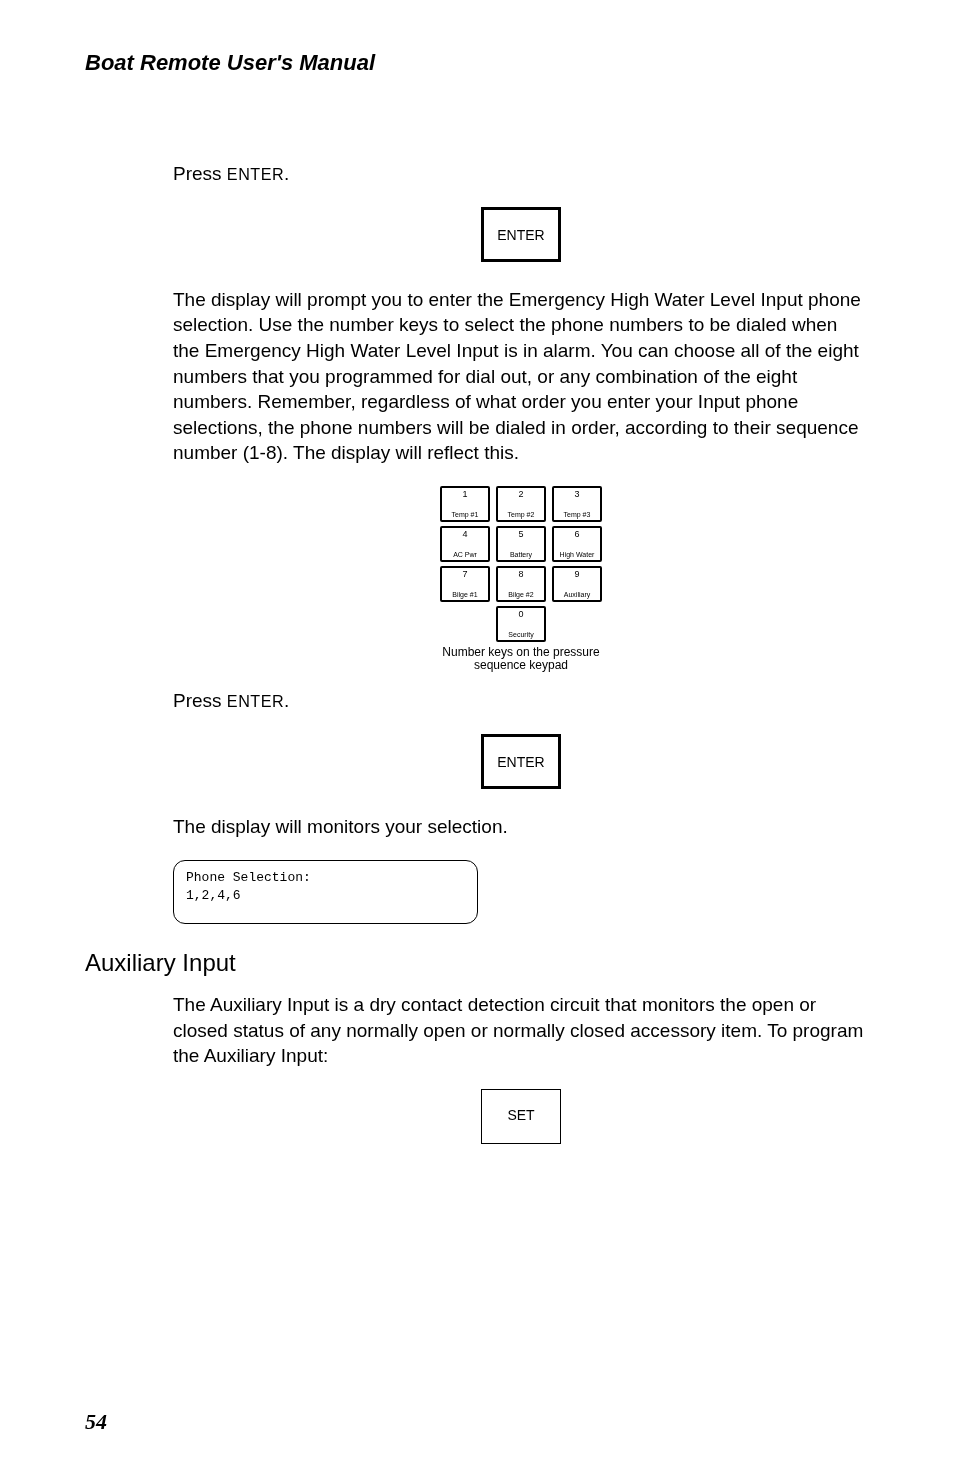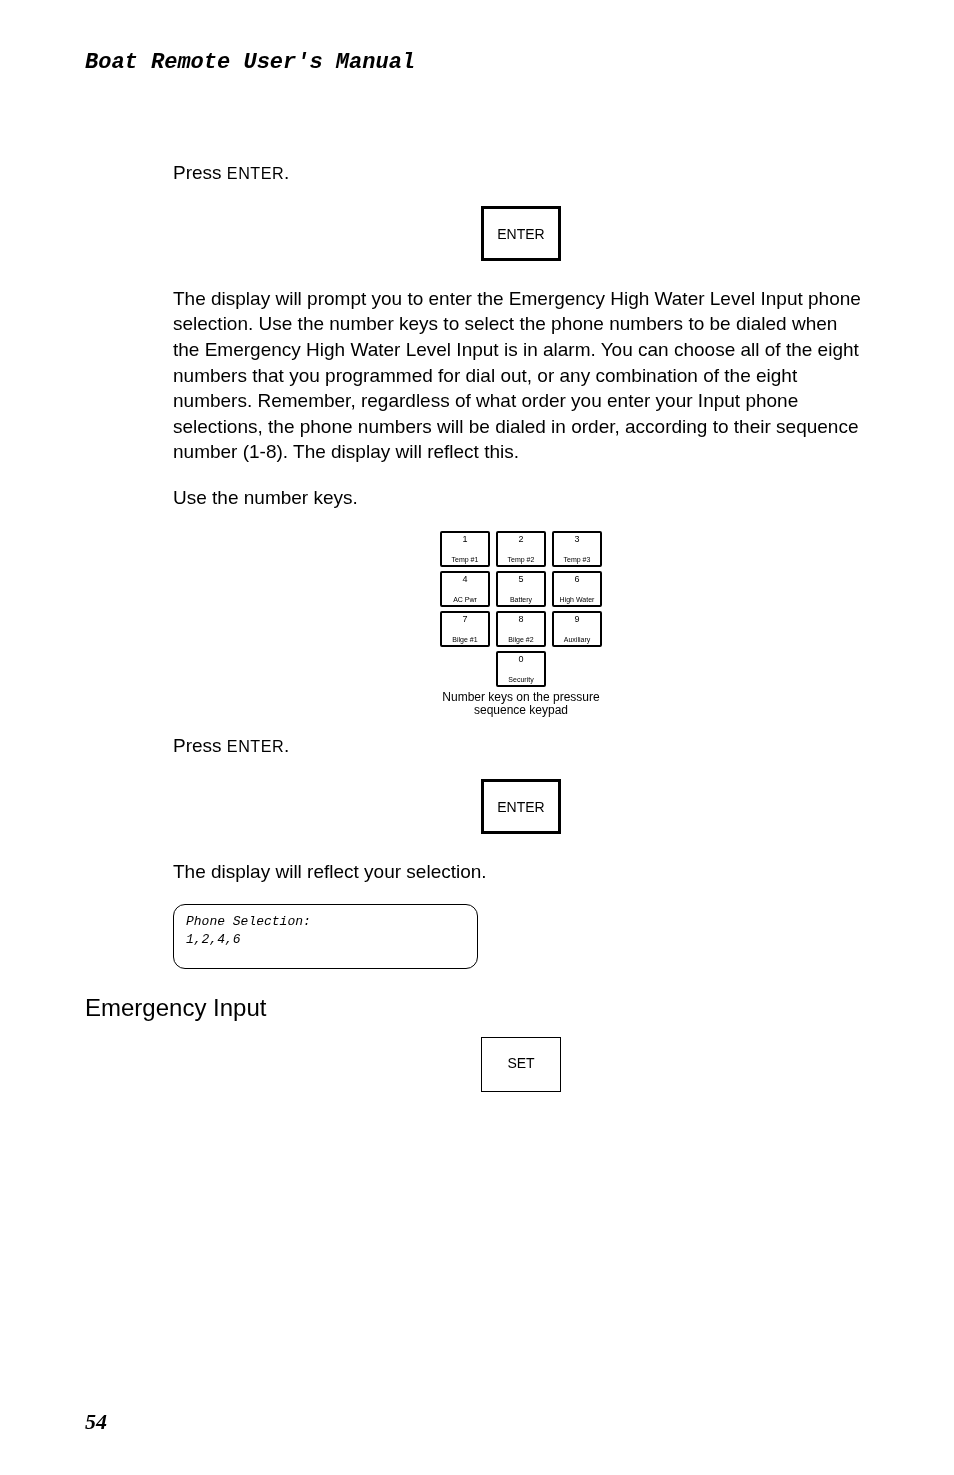--- a/index.html
+++ b/index.html
@@ -6,21 +6,21 @@
   body {
     width: 954px;
     height: 1475px;
     background: #fff;
     font-family: Arial, Helvetica, sans-serif;
     color: #000;
     position: relative;
     padding: 50px 85px 40px 85px;
   }
   .header {
-    font-family: Liberation Mono, monospace;
+    font-family: Liberation Sans, sans-serif;
     font-style: italic;
     font-weight: bold;
     font-size: 22px;
     margin-bottom: 85px;
   }
   .content {
     margin-left: 88px;
     margin-right: 0;
   }
   .para {
@@ -79,21 +79,20 @@
   }
   .lcd {
     width: 305px;
     border: 1.5px solid #000;
     border-radius: 12px;
     padding: 8px 12px 18px 12px;
     font-family: "Courier New", monospace;
     font-size: 13px;
     margin: 6px 0 25px 0;
     line-height: 1.4;
-    font-style: italic;
   }
   h2.section {
     font-size: 24px;
     font-weight: normal;
     margin: 20px 0 15px 0;
   }
   .page-num {
     position: absolute;
     bottom: 40px;
     left: 85px;
@@ -112,21 +111,20 @@
 <div class="content">
 
   <p class="para">
     <span>Press </span><span class="small-caps">ENTER</span><span>.</span>
   </p>
 
   <div class="btn-enter">ENTER</div>
 
   <p class="para">The display will prompt you to enter the Emergency High Water Level Input phone selection. Use the number keys to select the phone numbers to be dialed when the Emergency High Water Level Input is in alarm. You can choose all of the eight numbers that you programmed for dial out, or any combination of the eight numbers. Remember, regardless of what order you enter your Input phone selections, the phone numbers will be dialed in order, according to their sequence number (1-8). The display will reflect this.</p>
 
-  <p class="para">Use the number keys.</p>
 
   <div class="keypad-wrap">
     <div class="keypad">
       <div class="keypad-row">
         <div class="key">
             <span class="num">1</span>
             <span class="lbl">Temp #1</span>
           </div>
         <div class="key">
             <span class="num">2</span>
@@ -178,30 +176,31 @@
       </div>
     </div>
   </div>
 
   <p class="para">
     <span>Press </span><span class="small-caps">ENTER</span><span>.</span>
   </p>
 
   <div class="btn-enter">ENTER</div>
 
-  <p class="para">The display will reflect your selection.</p>
+  <p class="para">The display will monitors your selection.</p>
 
   <div class="lcd">
     <div>Phone Selection:</div>
     <div>1,2,4,6</div>
   </div>
 
 </div>
 
-<h2 class="section">Emergency Input</h2>
+<h2 class="section">Auxiliary Input</h2>
 
 <div class="content">
+  <p class="para">The Auxiliary Input is a dry contact detection circuit that monitors the open or closed status of any normally open or normally closed accessory item. To program the Auxiliary Input:</p>
 
 
   <div class="btn-set">SET</div>
 </div>
 
 <div class="page-num">54</div>
 
 </body></html>

